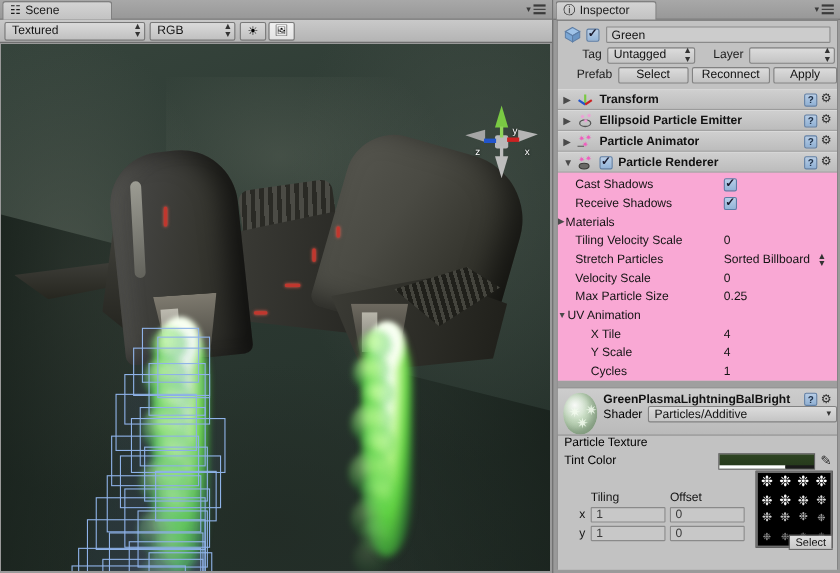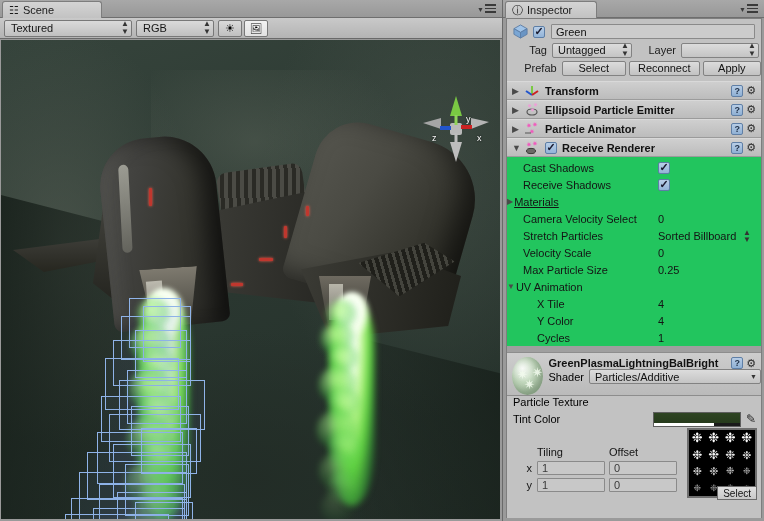--- a/index.html
+++ b/index.html
@@ -558,43 +558,43 @@
             </span>
           </div>
           <div class="comp-row">
             <span class="foldout">▼</span>
             <span class="comp-ico"><svg width="16" height="15" viewBox="0 0 16 15">
                 <ellipse cx="7" cy="11" rx="4.5" ry="2.6" fill="#6a6a66" stroke="#3b3b38"></ellipse>
                 <text x="2" y="7" font-size="7" fill="#f05bbd">✷</text>
                 <text x="8" y="6" font-size="7" fill="#f05bbd">✷</text>
               </svg></span>
             <span class="chk" style="margin-right: 5px;">✓</span>
-            <span class="cname">Receive Renderer</span>
+            <span class="cname">Particle Renderer</span>
             <span class="right-icons">
               <span class="help-ico">?</span>
               <span class="gear-ico">⚙</span>
             </span>
           </div>
         </div>
 
-      <div id="renderer-props" style="position:relative;background:#22c55e;padding-top:2px;">
+      <div id="renderer-props" style="position:relative;background:#f9a8d4;padding-top:2px;">
           <div class="prop-row" style="position: relative;">
             <span class="prop-label">Cast Shadows</span>
             <span class="chk" style="position: absolute; left: 151px;">✓</span>
           </div>
           <div class="prop-row" style="position: relative;">
             <span class="prop-label">Receive Shadows</span>
             <span class="chk" style="position: absolute; left: 151px;">✓</span>
           </div>
           <div class="prop-row" style="position: relative;">
             <span class="tri-r">▶</span>
-            <span class="prop-label fold" style="padding-left: 1px; text-decoration: underline;">Materials</span>
-          </div>
-          <div class="prop-row" style="position: relative;">
-            <span class="prop-label">Camera Velocity Select</span>
+            <span class="prop-label fold" style="padding-left: 1px;">Materials</span>
+          </div>
+          <div class="prop-row" style="position: relative;">
+            <span class="prop-label">Tiling Velocity Scale</span>
             <span class="prop-val">0</span>
           </div>
           <div class="prop-row" style="position: relative;">
             <span class="prop-label">Stretch Particles</span>
             <span class="prop-val">Sorted Billboard</span>
             <span style="position: absolute; right: 10px; font-size: 8px; line-height: 7px; color: rgb(51, 51, 51); text-align: center;">▲<br>▼</span>
           </div>
           <div class="prop-row" style="position: relative;">
             <span class="prop-label">Velocity Scale</span>
             <span class="prop-val">0</span>
@@ -605,21 +605,21 @@
           </div>
           <div class="prop-row" style="position: relative;">
             <span class="tri-d">▼</span>
             <span class="prop-label fold" style="padding-left: 1px;">UV Animation</span>
           </div>
           <div class="prop-row" style="position: relative;">
             <span class="prop-label indent2">X Tile</span>
             <span class="prop-val">4</span>
           </div>
           <div class="prop-row" style="position: relative;">
-            <span class="prop-label indent2">Y Color</span>
+            <span class="prop-label indent2">Y Scale</span>
             <span class="prop-val">4</span>
           </div>
           <div class="prop-row" style="position: relative;">
             <span class="prop-label indent2">Cycles</span>
             <span class="prop-val">1</span>
           </div>
         </div>
 
       <div style="height:6px;background:#9f9f9f;"></div>
 

